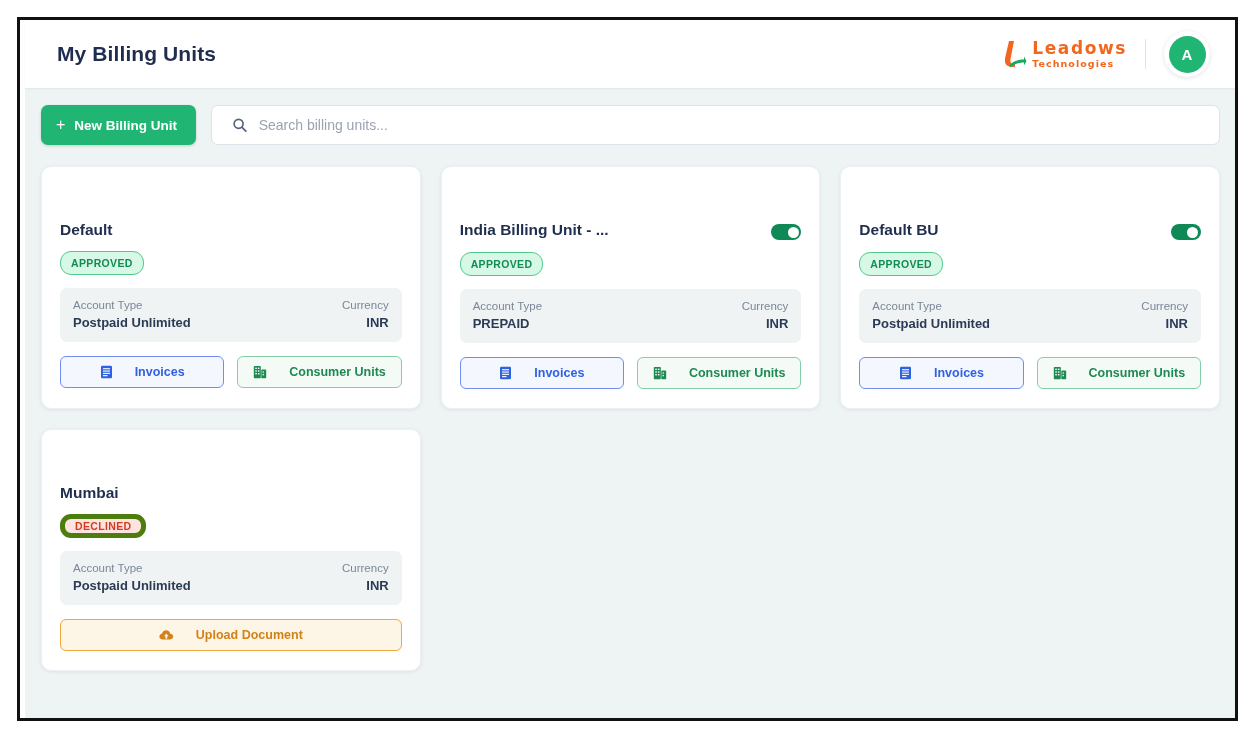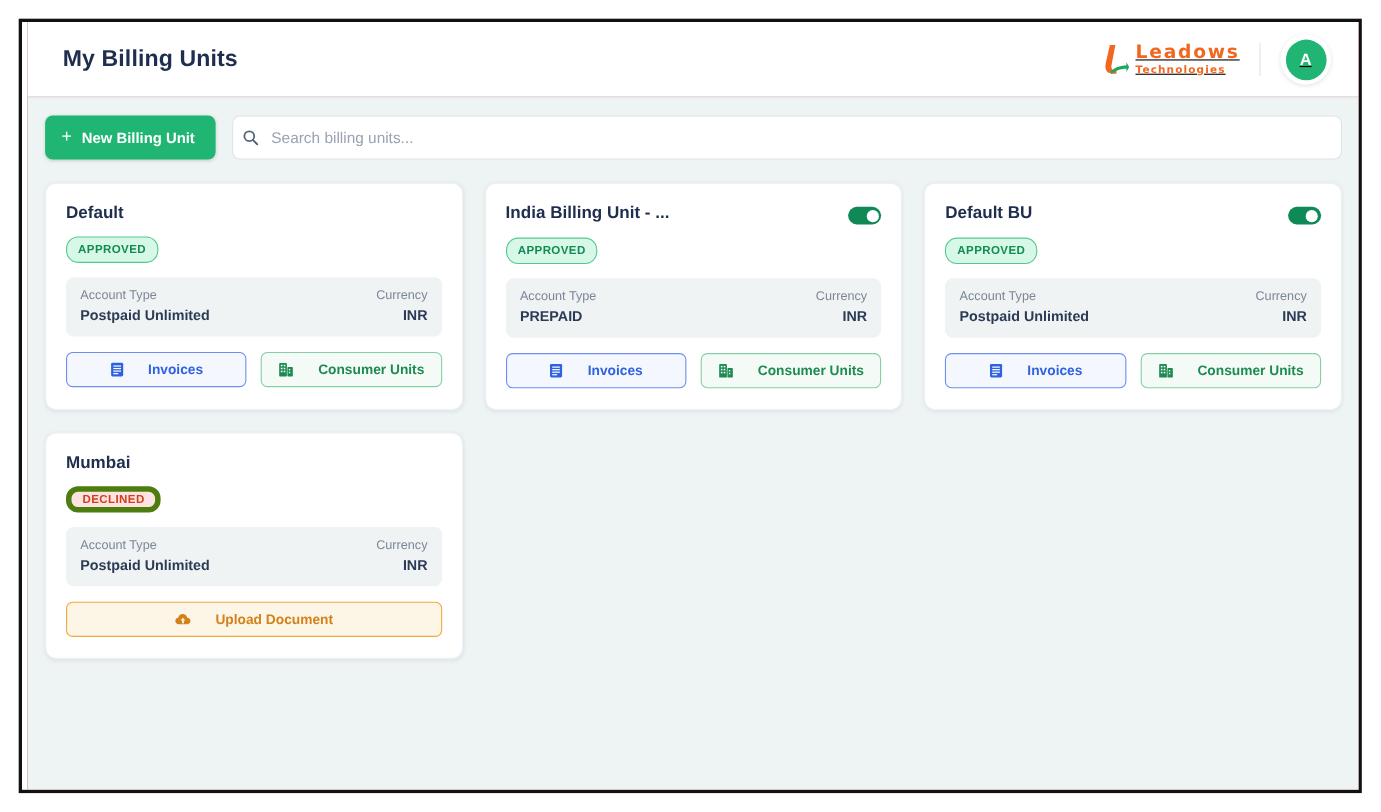--- a/index.html
+++ b/index.html
@@ -52,21 +52,20 @@
   #page-title {
     font-size: 21px;
     font-weight: bold;
     color: #1f2d4e;
     letter-spacing: .1px;
   }
   #header-right {
     display: flex;
     align-items: center;
     gap: 14px;
-    text-decoration: underline;
   }
   .logo {
     display: flex;
     align-items: center;
     gap: 5px;
   }
   .logo-mark { width: 27px; height: 30px; display: block; }
   .logo-words { display: flex; flex-direction: column; line-height: 1; }
   .logo-top {
     font-size: 17px;
@@ -141,21 +140,21 @@
   .plus-icon { font-size: 16px; font-weight: normal; line-height: 1; }
 
   #search-box {
     flex: 1 1 auto;
     height: 40px;
     background: #ffffff;
     border: 1px solid #dde3ea;
     border-radius: 7px;
     display: flex;
     align-items: center;
-    padding: 0 8px;
+    padding: 0 20px;
     gap: 11px;
   }
   #search-input {
     border: none;
     outline: none;
     background: transparent;
     font-size: 14px;
     font-family: "Liberation Sans", sans-serif;
     color: #2b3a55;
     width: 100%;
@@ -177,20 +176,21 @@
     border-radius: 10px;
     padding: 18px 18px 19px 18px;
     box-shadow: 0 1px 4px rgba(20,40,70,.07);
     min-height: 205px;
   }
   .card-head {
     display: flex;
     align-items: flex-start;
     justify-content: space-between;
     gap: 10px;
+    margin-top: 36px;
   }
   .card-title {
     font-size: 15.5px;
     font-weight: bold;
     color: #1f2d4e;
     white-space: nowrap;
     overflow: hidden;
     text-overflow: ellipsis;
   }
   .toggle {

